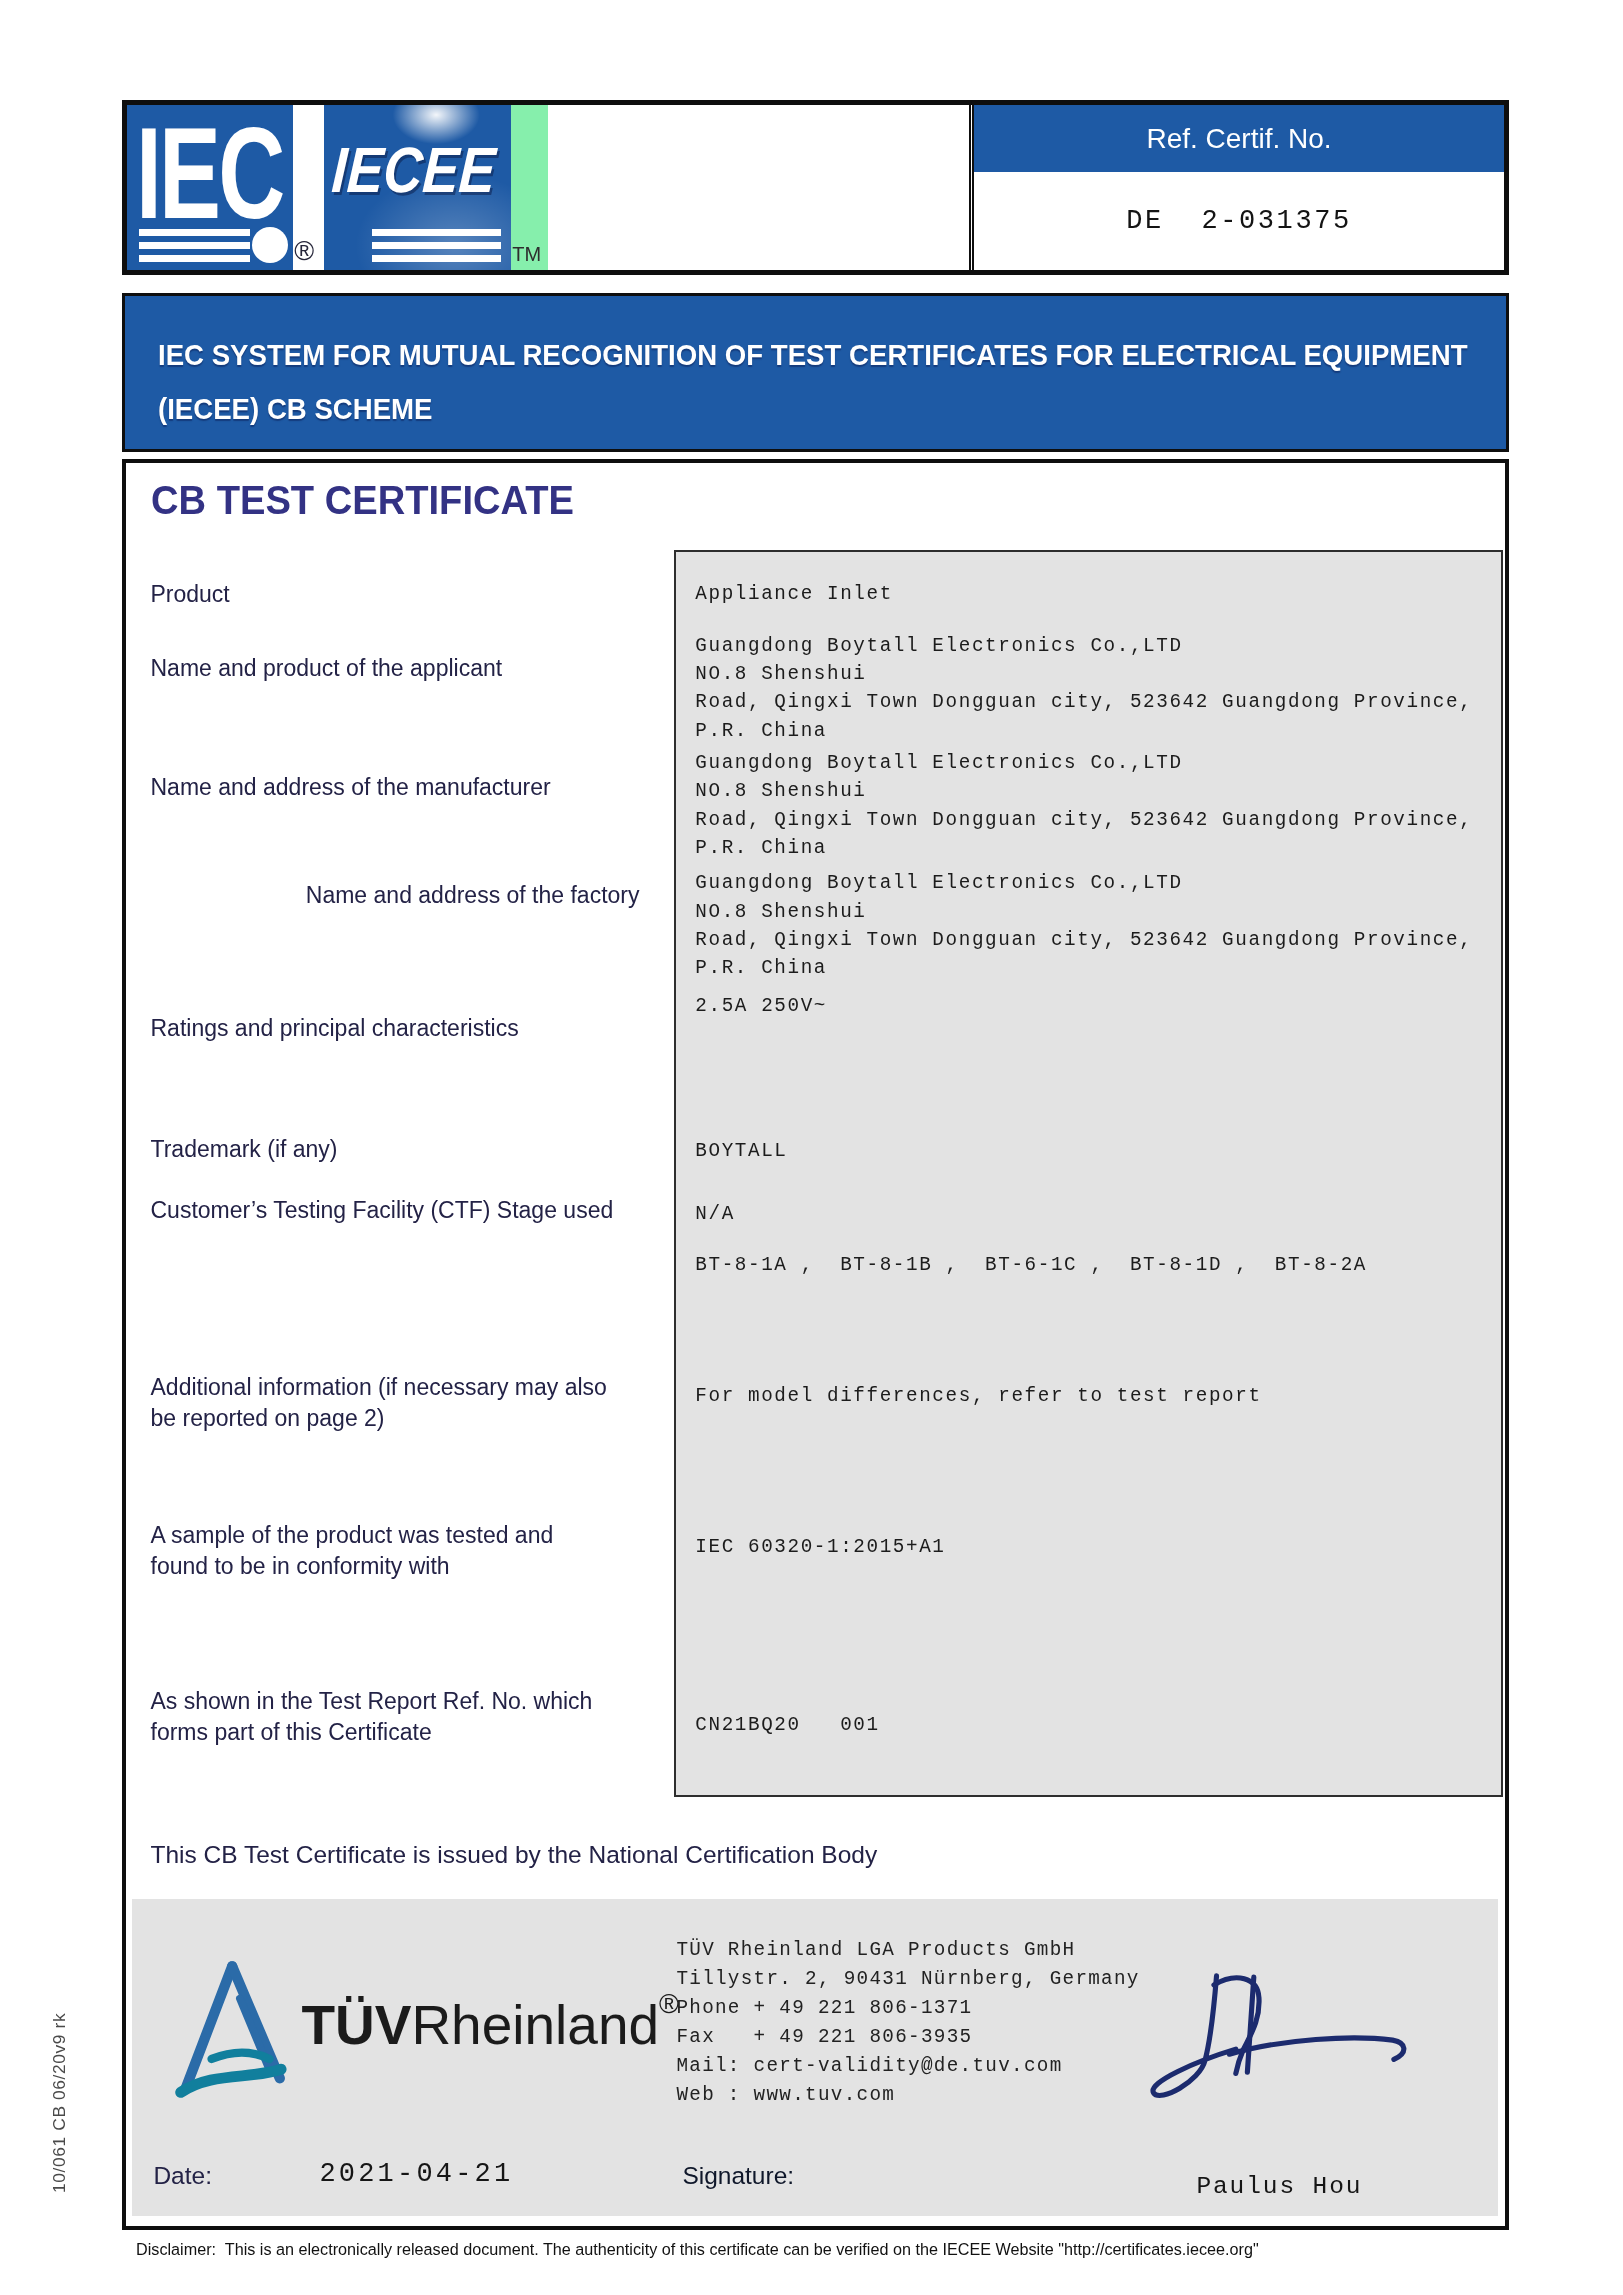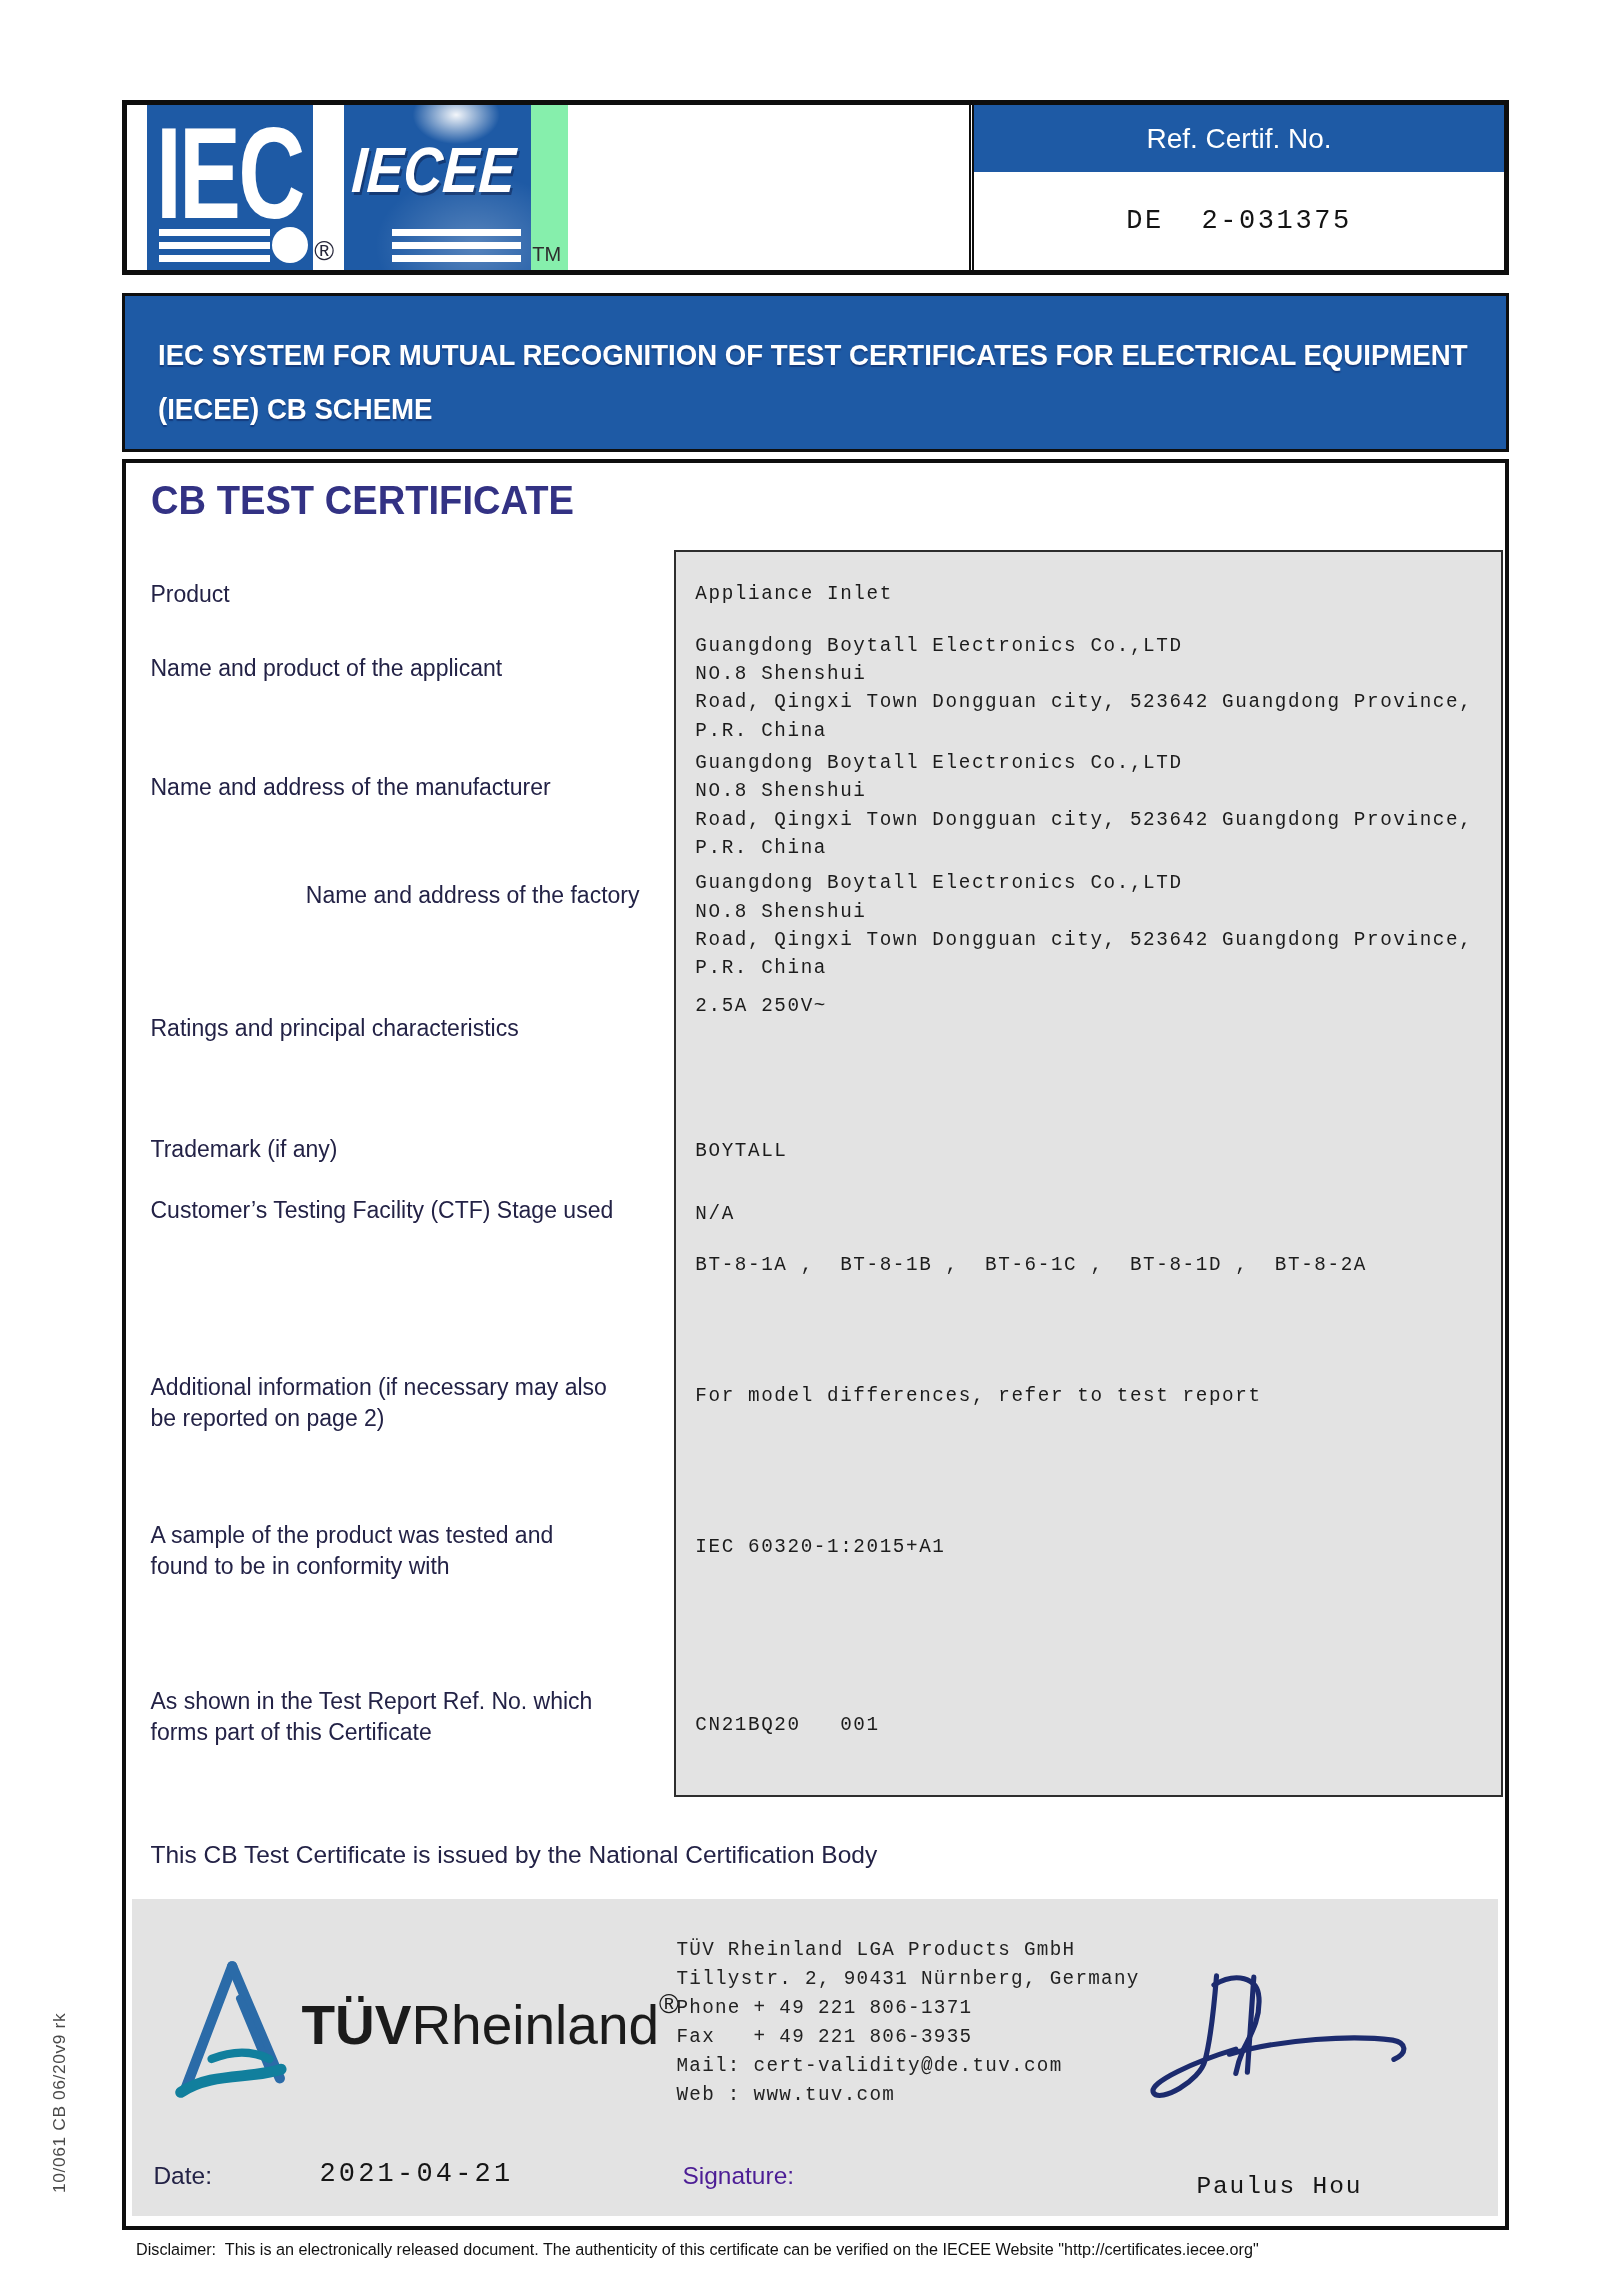--- a/index.html
+++ b/index.html
@@ -1,21 +1,21 @@
 <!DOCTYPE html>
 <html style="font-size:10.3px"><head>
 <meta charset="utf-8">
 <style>
   html,body{margin:0;padding:0;background:#ffffff;}
   .page{position:relative;width:1623px;height:2295px;background:#fff;
         font-family:"Liberation Sans",sans-serif;overflow:hidden;}
 
   
   .header-box{position:absolute;left:122px;top:100px;width:1387px;height:175px;
-              border:5.1px solid #0e0e0e;box-sizing:border-box;background:#fff;display:flex;padding-left:20px;}
+              border:5.1px solid #0e0e0e;box-sizing:border-box;background:#fff;display:flex;}
   .iec-logo{width:166px;height:100%;background:#1E5AA5;position:relative;overflow:hidden;flex:none;}
   .iec-text{display:inline-block;color:#fff;font-weight:bold;font-size:129px;line-height:1;
             margin:3.9px 0 0 9px;letter-spacing:-3.9px;transform:scaleX(.72);transform-origin:left top;}
   .iec-bars{position:absolute;left:11.6px;top:124px;width:111px;}
   .iec-bars div{height:7px;background:#fff;margin-bottom:5.8px;}
   .iec-dot{position:absolute;left:125px;top:122px;width:36px;height:36px;border-radius:50%;background:#fff;}
   .logo-gap{width:31px;position:relative;flex:none;background:#fff;}
   .reg-mark{position:absolute;left:1.3px;bottom:2.6px;font-size:27px;color:#26263a;}
   .iecee-logo{width:187px;height:100%;position:relative;overflow:hidden;flex:none;
               background:radial-gradient(ellipse 58px 39px at 60% 6%,rgba(255,255,255,.95),rgba(255,255,255,0) 75%),
@@ -60,21 +60,21 @@
   .tuv-name .b{font-weight:bold;}
   .tuv-name .r{font-weight:normal;}
   .tuv-reg{font-size:27px;vertical-align:31px;color:#1b1b1b;}
   .tuv-address{position:absolute;left:544px;top:37px;font-family:"Liberation Mono",monospace;
                font-size:19.3px;line-height:29px;letter-spacing:1.3px;color:#222;}
   .tuv-address div{white-space:pre;}
   .sig-svg{position:absolute;left:1006px;top:64px;}
   .date-label{position:absolute;left:21px;top:263px;font-size:24.5px;color:#232246;}
   .date-value{position:absolute;left:187px;top:260px;font-family:"Liberation Mono",monospace;
               font-size:27px;letter-spacing:3.2px;color:#161616;white-space:pre;}
-  .sig-label{position:absolute;left:550px;top:263px;font-size:24.5px;color:#4c1d95;}
+  .sig-label{position:absolute;left:550px;top:263px;font-size:24.5px;color:#0f172a;}
   .signatory{position:absolute;left:1064px;top:274px;font-family:"Liberation Mono",monospace;
              font-size:24.5px;letter-spacing:1.9px;color:#161616;white-space:pre;}
 
   
   .side-code{position:absolute;left:49px;top:2193px;transform:rotate(-90deg);transform-origin:0 0;
              font-size:17.4px;color:#4a4a4a;white-space:nowrap;letter-spacing:0.6px;}
   .disclaimer{position:absolute;left:136px;top:2240px;display:inline-block;font-size:16.7px;color:#111;
               white-space:pre;transform:scaleX(.97);transform-origin:left top;}
 </style>
 </head>

